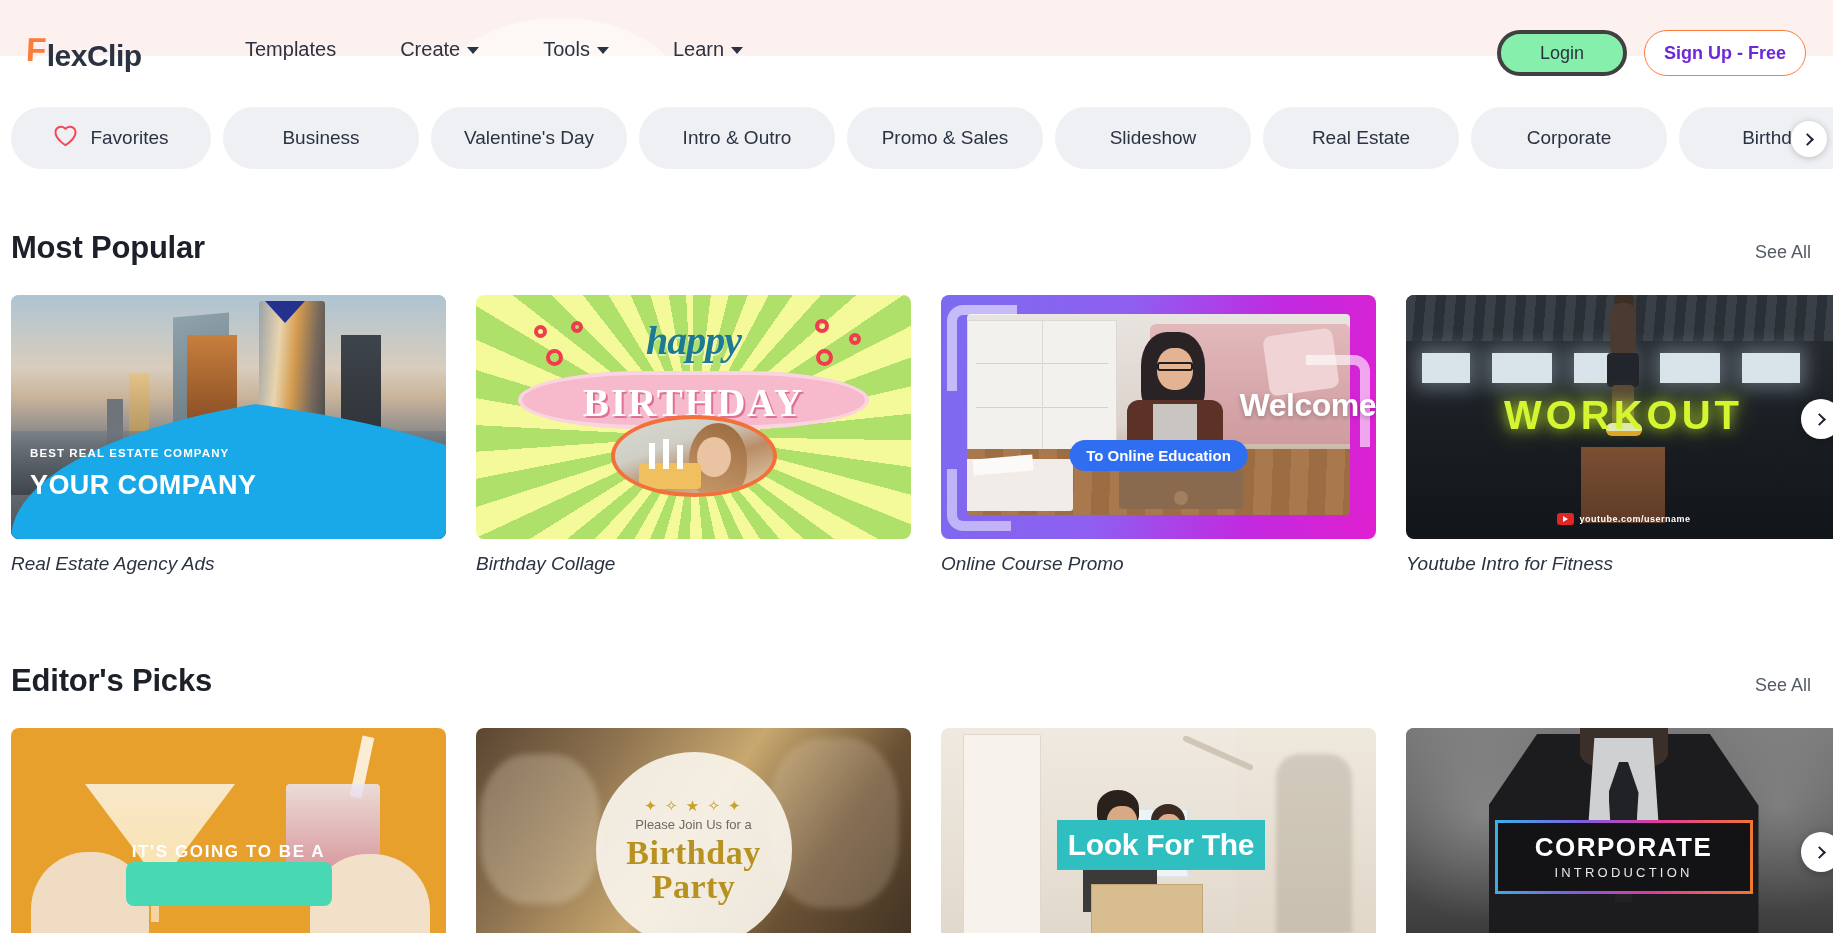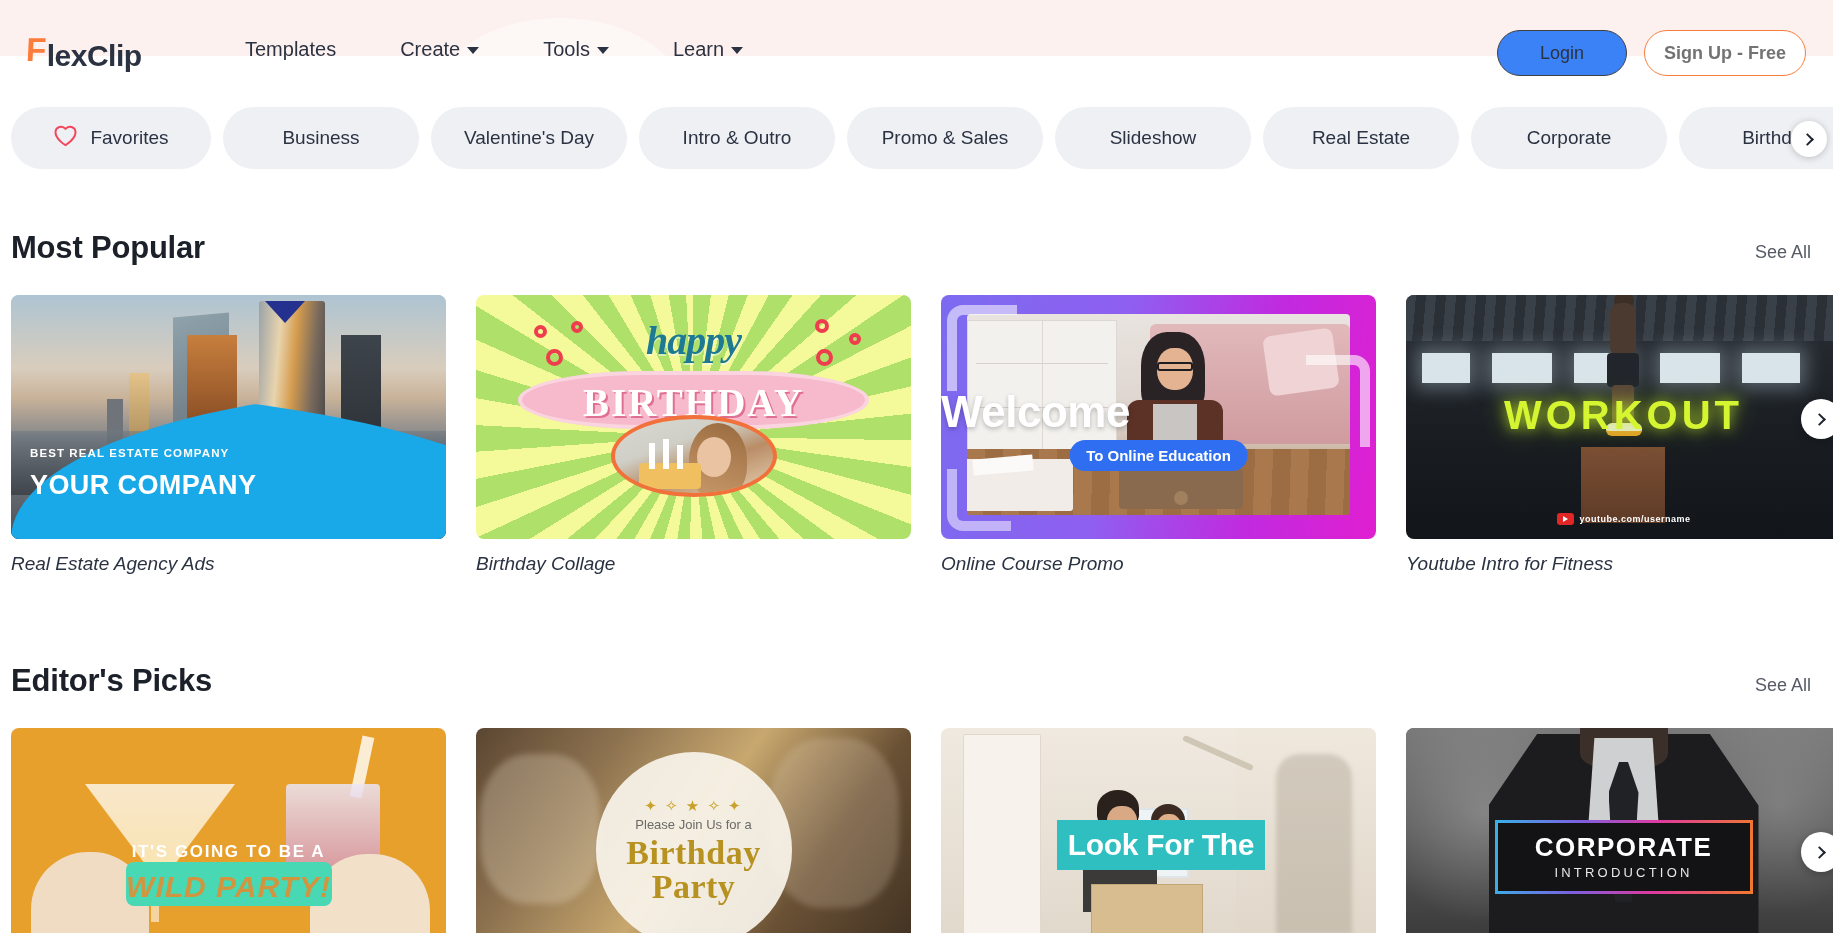--- a/index.html
+++ b/index.html
@@ -97,34 +97,34 @@
     right: 27px;
     top: 30px;
     display: flex;
     align-items: center;
     gap: 17px;
   }
   .btn-login {
     width: 130px;
     height: 46px;
     border-radius: 24px;
-    border: 1px solid #404040;
-    background: #3b82f6;
+    border: 4px solid #404040;
+    background: #86efac;
     color: #2b3342;
     font-size: 18px;
     font-family: "Liberation Sans", sans-serif;
     cursor: pointer;
   }
   .btn-signup {
     width: 162px;
     height: 46px;
     border-radius: 24px;
     border: 1.5px solid #fa7d3b;
     background: #ffffff;
-    color: #737373;
+    color: #6d28d9;
     font-size: 18px;
     font-weight: 700;
     font-family: "Liberation Sans", sans-serif;
     cursor: pointer;
     white-space: nowrap;
   }
 
   
   .cat-row {
     position: absolute;
@@ -355,22 +355,22 @@
   .oc-shirt { position:absolute; left:186px; top:90px; width:44px; height:48px; background:#c9c5c2; }
   .oc-laptop { position:absolute; left:152px; bottom:6px; width:124px; height:40px;
     background:#8a6a4e; border-radius:4px; }
   .oc-laptop:after { content:""; position:absolute; left:50%; top:22px; width:14px; height:14px;
     margin-left:-7px; border-radius:50%; background:#a0805f; }
   .oc-table { position:absolute; left:-4px; bottom:4px; width:110px; height:52px;
     background:#f1ece7; border-radius:3px; }
   .oc-papers { position:absolute; left:6px; bottom:42px; width:60px; height:16px;
     background:#fbfaf8; transform:rotate(-5deg); }
   .oc-welcome {
-    position:absolute; left:0; right:0; top:92px; text-align:left;
-    font-size:44px; font-weight:800; color:#ffffff; letter-spacing:-0.5px;
+    position:absolute; left:0; right:0; top:92px; text-align:right;
+    font-size:32px; font-weight:800; color:#ffffff; letter-spacing:-0.5px;
     text-shadow: 0 2px 5px rgba(0,0,0,0.25);
   }
   .oc-badge {
     position:absolute; left:50%; transform:translateX(-50%); top:145px;
     background:#2f6ef0; color:#fff; font-size:15px; font-weight:700;
     padding:7px 17px; border-radius:16px; white-space:nowrap;
   }
   .oc-frameL { position:absolute; left:6px; top:10px; width:70px; height:86px;
     border-left:10px solid rgba(255,255,255,0.55); border-top:10px solid rgba(255,255,255,0.55);
     border-radius:16px 0 0 0; }
@@ -729,21 +729,20 @@
     <div class="card">
       <div class="thumb t-wild">
         <div class="wp-straw"></div>
         <div class="wp-glass1"></div>
         <div class="wp-stem1"></div>
         <div class="wp-glass2"></div>
         <div class="wp-hand1"></div>
         <div class="wp-hand2"></div>
         <div class="wp-line1">IT'S GOING TO BE A</div>
         <div class="wp-hl"></div>
-        <div class="wp-line2">WILD PARTY!</div>
       </div>
       <div class="card-title"></div>
     </div>
 
     <div class="card">
       <div class="thumb t-party">
         <div class="pt-blur1"></div>
         <div class="pt-blur2"></div>
         <div class="pt-circle">
           <div class="pt-stars">✦ ✧ ★ ✧ ✦</div>

